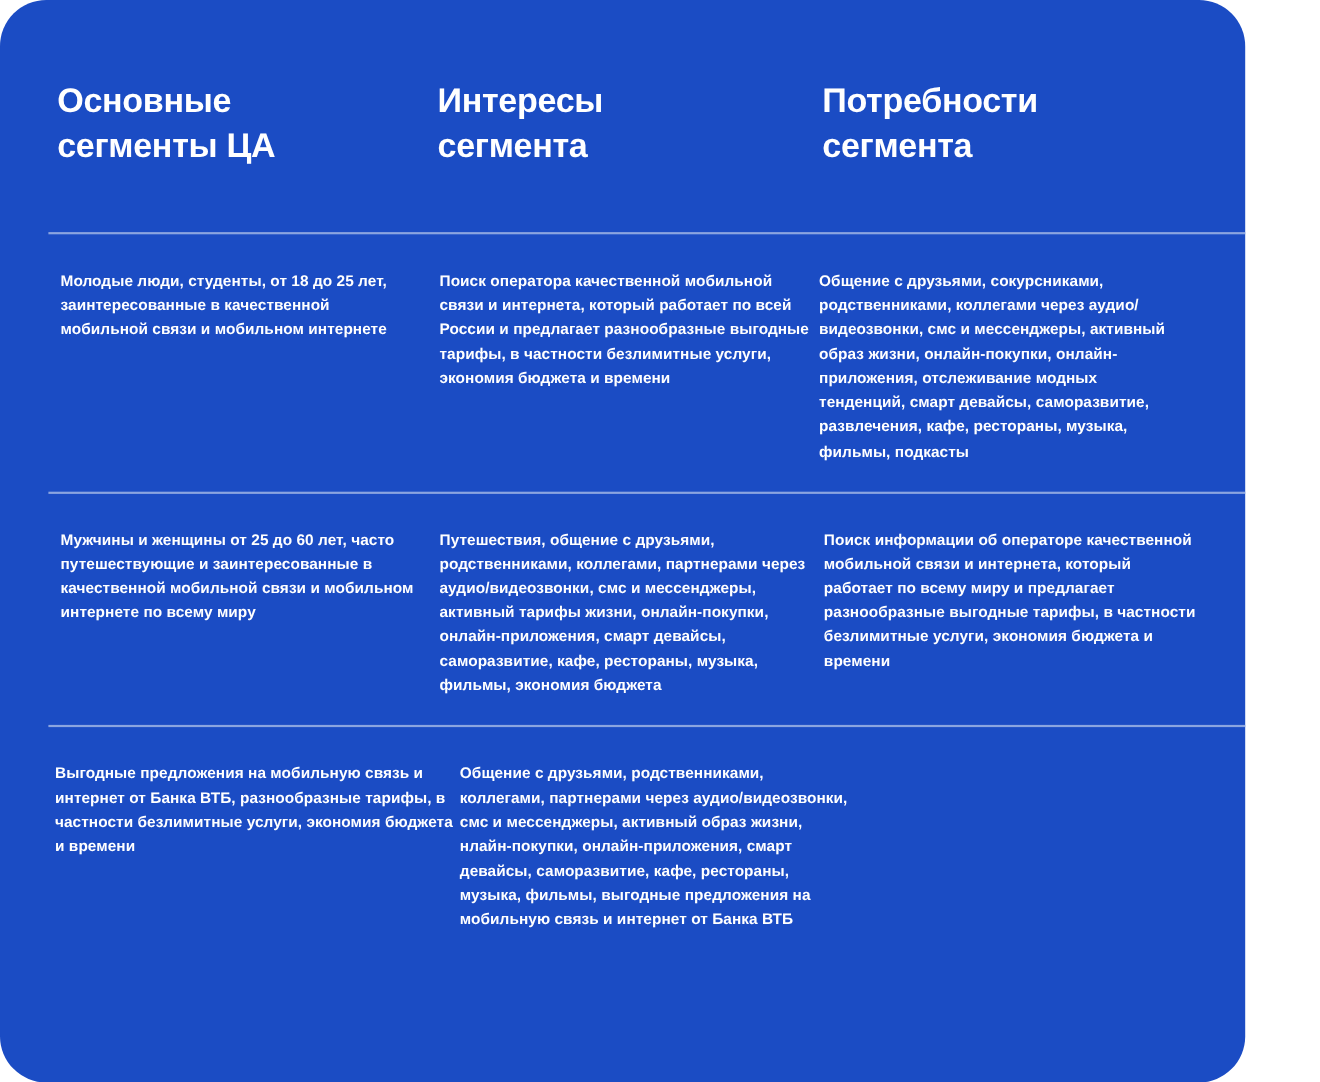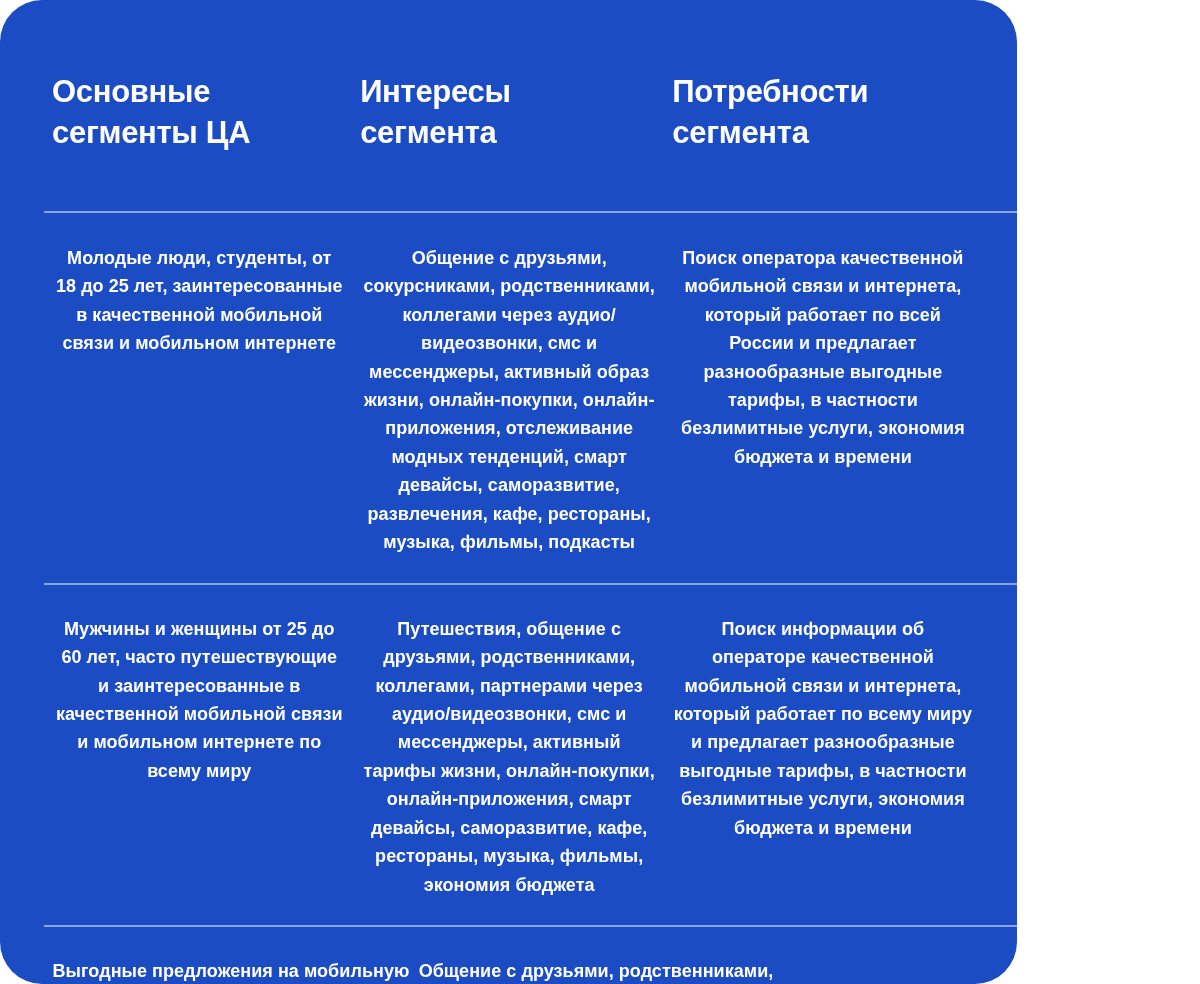--- a/index.html
+++ b/index.html
@@ -11,21 +11,21 @@
   body {
     width: 1200px;
     height: 984px;
     font-family: "Liberation Sans", "DejaVu Sans", sans-serif;
     -webkit-font-smoothing: antialiased;
   }
 
   .card {
     position: relative;
     box-sizing: border-box;
-    width: 1017px;
+    width: 1132px;
     height: 984px;
     background: #1b4cc4;
     border-radius: 42px;
     padding: 0;
     overflow: hidden;
   }
 
   .inner {
     box-sizing: border-box;
     width: 100%;
@@ -72,25 +72,24 @@
     display: flex;
     align-items: flex-start;
   }
   .row-1 { padding-top: 31px; padding-bottom: 26px; }
   .row-2 { padding-top: 30px; padding-bottom: 26px; }
   .row-3 { padding-top: 30px; padding-bottom: 26px; }
 
   .cell p {
     margin: 0;
     color: #ffffff;
-    font-size: 18px;
+    font-size: 14px;
     line-height: 1.58;
     font-weight: 700;
     letter-spacing: 0.05px;
-    text-align: center;
   }
   .cell-1 p { padding-left: 11px; }
   .cell-2 p { padding-left: 6px; }
   .cell-3 p { padding-left: 6px; }
 
   .cell-1 { width: 372px; padding-right: 12px; box-sizing: border-box; }
   .cell-2 { width: 372px; padding-right: 10px; box-sizing: border-box; }
   .cell-3 { width: 368px; box-sizing: border-box; }
 </style>
 </head>
@@ -113,25 +112,25 @@
 сегмента</h2>
       </div>
     </div>
 
     <div class="divider divider-top"></div>
 
     <div class="body-row row-1">
       <div class="cell cell-1">
         <p>Молодые люди, студенты, от 18 до 25 лет, заинтересованные в качественной мобильной связи и мобильном интернете</p>
       </div>
+      <div class="cell cell-3">
+        <p>Поиск оператора качественной мобильной связи и интернета, который работает по всей России и предлагает разнообразные выгодные тарифы, в частности безлимитные услуги, экономия бюджета и времени</p>
+      </div>
       <div class="cell cell-2">
         <p>Общение с друзьями, сокурсниками, родственниками, коллегами через аудио/видеозвонки, смс и мессенджеры, активный образ жизни, онлайн-покупки, онлайн-приложения, отслеживание модных тенденций, смарт девайсы, саморазвитие, развлечения, кафе, рестораны, музыка, фильмы, подкасты</p>
-      </div>
-      <div class="cell cell-3">
-        <p>Поиск оператора качественной мобильной связи и интернета, который работает по всей России и предлагает разнообразные выгодные тарифы, в частности безлимитные услуги, экономия бюджета и времени</p>
       </div>
     </div>
 
     <div class="divider"></div>
 
     <div class="body-row row-2">
       <div class="cell cell-1">
         <p>Мужчины и женщины от 25 до 60 лет, часто путешествующие и заинтересованные в качественной мобильной связи и мобильном интернете по всему миру</p>
       </div>
       <div class="cell cell-2">

